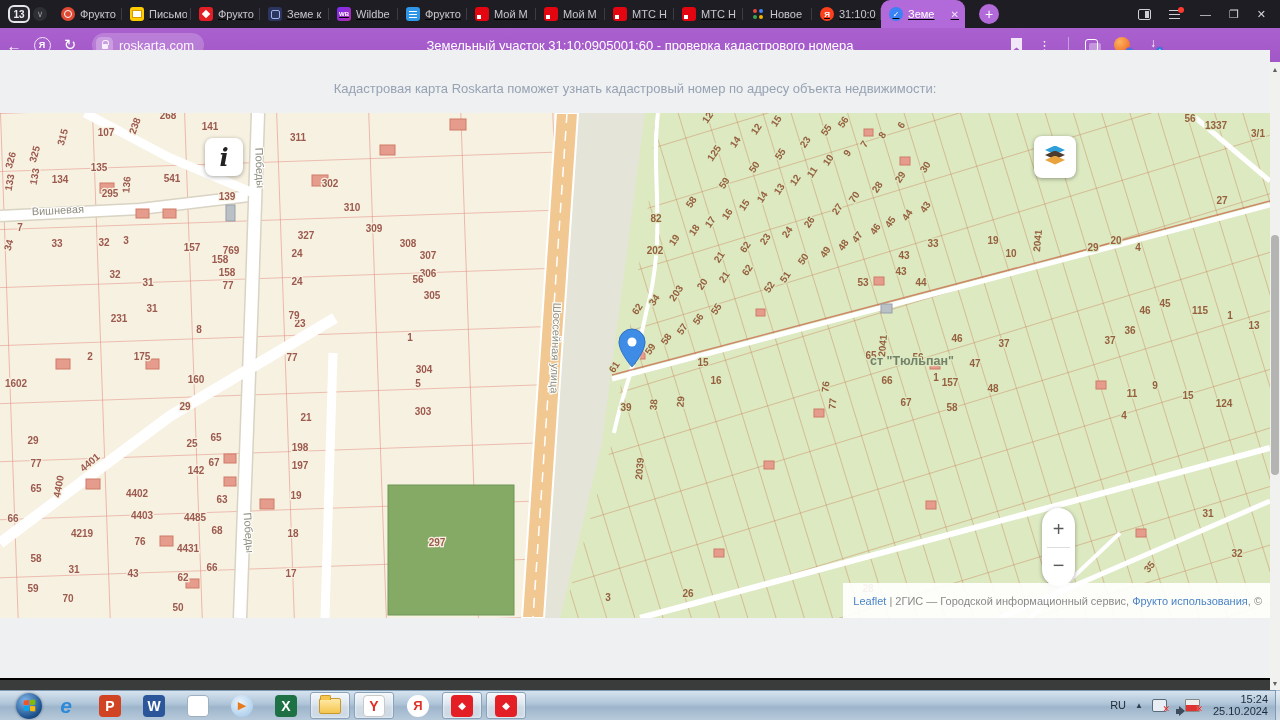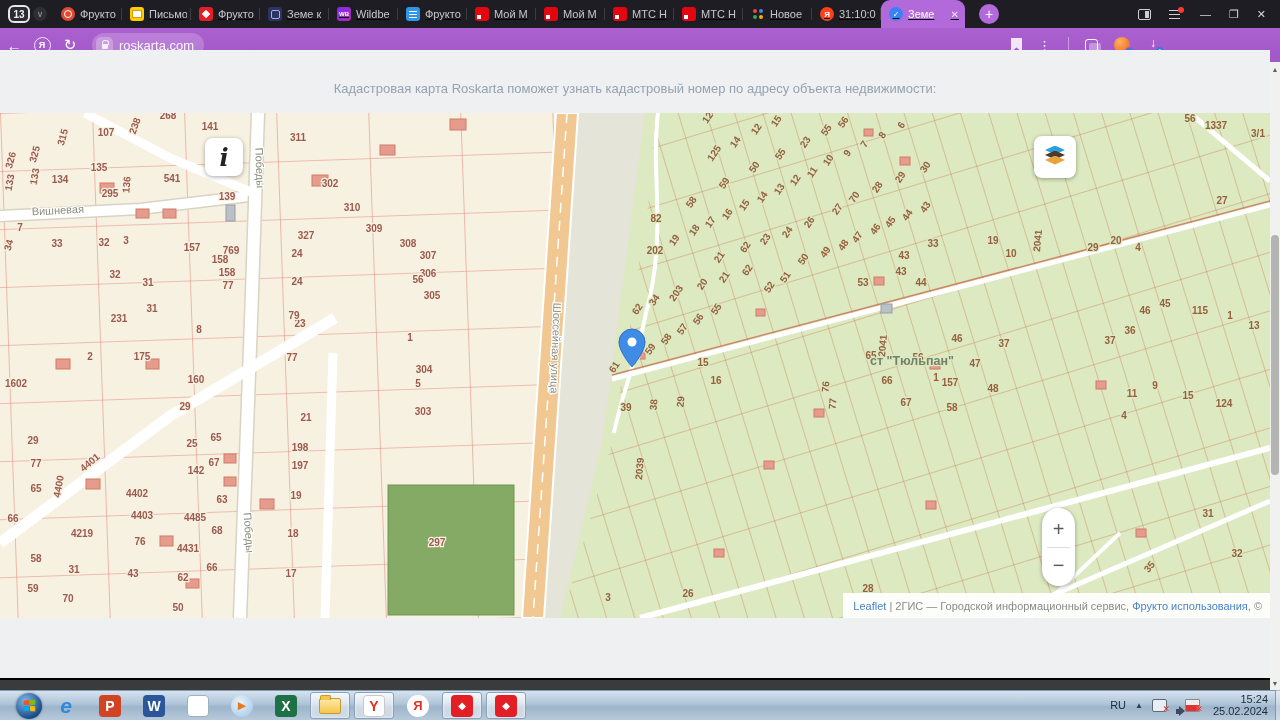--- a/index.html
+++ b/index.html
@@ -103,21 +103,21 @@
     font-style:italic;font-weight:700;font-size:24px;color:#222;}
   #layersbtn{left:1034px;top:23px;width:42px;height:42px;flex-direction:column;gap:0;}
   .layer{width:20px;height:9px;margin-top:-4px;transform:rotate(0);}
   .l1{background:#2e9fd8;clip-path:polygon(50% 0,100% 50%,50% 100%,0 50%);border:0;}
   .l2{background:#4a3b2e;clip-path:polygon(50% 0,100% 50%,50% 100%,0 50%);}
   .l3{background:#e8a33d;clip-path:polygon(50% 0,100% 50%,50% 100%,0 50%);}
   #zoomctl{left:1042px;top:395px;width:33px;height:78px;flex-direction:column;border-radius:17px;padding:4px 0;justify-content:space-between;}
   #zoomctl .zbtn{width:33px;height:34px;display:flex;align-items:center;justify-content:center;
     font-size:20px;color:#5a5a5a;cursor:pointer;}
   #zoomctl .zdiv{width:23px;height:1px;background:#ddd;}
-  #attribution{position:absolute;right:0;bottom:0;height:25px;background:rgba(255,255,255,.92);
+  #attribution{position:absolute;right:0;bottom:0;height:35px;background:rgba(255,255,255,.92);
     display:flex;align-items:center;padding:0 8px 0 10px;font-size:11px;color:#8a8a8a;white-space:pre;}
   #attribution .lnk{color:#4a83c8;cursor:pointer;}
 
   
   #sitefooter{position:absolute;left:0;top:630px;width:1270px;height:60px;background:#3a3c3c;overflow:hidden;}
   #watermark{position:absolute;left:985px;top:6px;color:#5a5e5d;font-weight:800;font-size:36px;letter-spacing:2px;}
 
   
   #scrollbar{position:absolute;left:1270px;top:62px;width:10px;height:628px;background:#f1f1f0;}
   #scrollbar .sarrow{position:absolute;left:0;width:10px;height:14px;color:#606060;font-size:7px;
@@ -249,20 +249,21 @@
     <span class="abtn">
         <span class="ya-home">Я</span>
       </span>
     <span class="abtn">↻</span>
     <div id="urlpill">
       <span id="lockbox">
           <span class="lock"></span>
         </span>
       <span id="urltext">roskarta.com</span>
     </div>
+    <div id="pagetitle">Земельный участок 31:10:0905001:60 - проверка кадастрового номера</div>
     <div id="ab-right">
       <span class="bookmark"></span>
       <span class="abdots">⋮</span>
       <span class="abdiv"></span>
       <span class="ext-pages"></span>
       <span class="ext-orange">
           <span class="badge">✓</span>
         </span>
       <span class="dl">
         <span class="arr">↓</span>
@@ -643,18 +644,18 @@
     <span class="chev">▲</span>
     <span class="trico tr-dev">
         <span class="redx">✕</span>
       </span>
     <span class="trico tr-spk"></span>
     <span class="trico tr-flag">
         <span class="redx">✕</span>
       </span>
     <div id="clock">
       <div>15:24</div>
-      <div>25.02.2024</div>
+      <div>25.10.2024</div>
     </div>
   </div>
   <div id="showdesk"></div>
 
 </div>
 
 </body></html>

